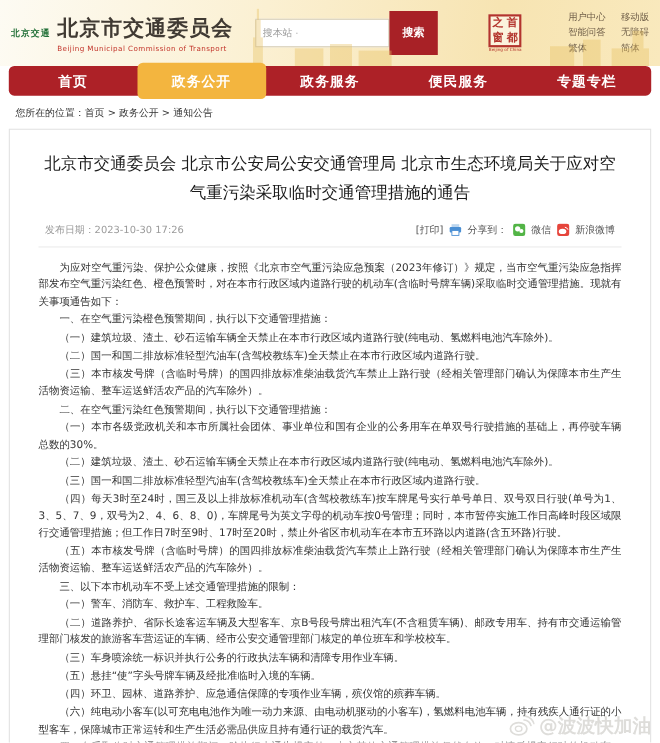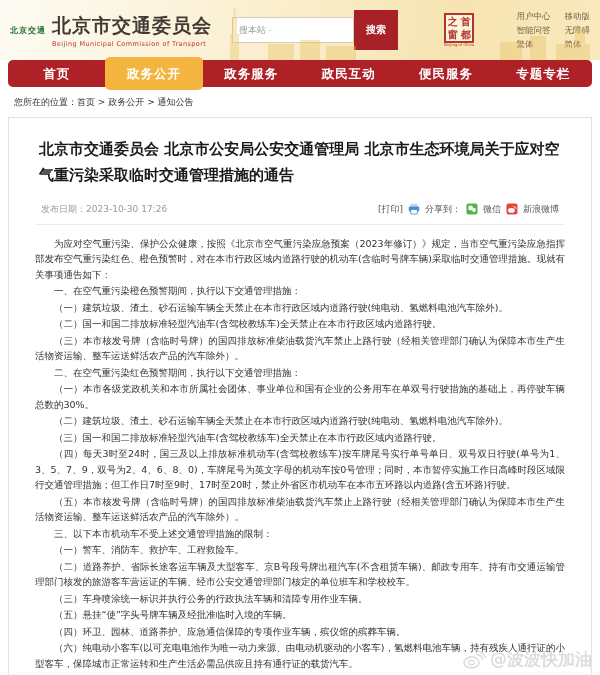--- a/index.html
+++ b/index.html
@@ -40,21 +40,21 @@
   .nav-item.active { background:#f3b53f; border-radius:5px; margin-top:-3px; height:33px; line-height:33px; }
 
   
   .breadcrumb { padding:9px 14px 8px; font-size:9px; color:#333; display:flex; align-items:center; }
   .crumbs { display:flex; list-style:none; }
   .crumbs li { cursor:pointer; }
   .crumbs li + li::before { content:" > "; white-space:pre; cursor:default; color:#333; }
 
   
   .content { margin:0 8px; background:#fff; border:1px solid #e3e3e3; padding:14px 26px 16px; }
-  .doc-title { font-size:15px; font-weight:bold; color:#1a1a1a;
+  .doc-title { font-size:15px; font-weight:normal; text-align:center; color:#1a1a1a;
     line-height:1.75; margin:4px 4px 14px; }
   .meta-row { display:flex; justify-content:space-between; align-items:center;
     font-size:9px; color:#999; padding:0 6px 8px; border-bottom:1px solid #ececec; }
   .meta-right { display:flex; align-items:center; gap:5px; color:#555; }
   .meta-right .lbl { color:#555; cursor:pointer; }
   .icon-12 { width:12px; height:12px; display:inline-block; vertical-align:middle; cursor:pointer; }
   .share-name { cursor:pointer; }
   .doc-body { padding-top:11px; }
   .para { font-size:9.5px; color:#333; line-height:15.5px; text-indent:2em;
     text-align:justify; margin-bottom:1px; }
@@ -130,21 +130,20 @@
       </ul>
   </div>
 </header>
 
 <div class="navwrap">
   <nav class="navbar">
 
   <div class="nav-item">首页</div>
       <div class="nav-item active">政务公开</div>
       <div class="nav-item">政务服务</div>
-      <div class="nav-item">政民互动</div>
       <div class="nav-item">便民服务</div>
       <div class="nav-item">专题专栏</div>
     </nav>
 </div>
 
 <div class="breadcrumb">
   <span>您所在的位置：</span>
   <ul class="crumbs">
 
   <li>首页</li>

